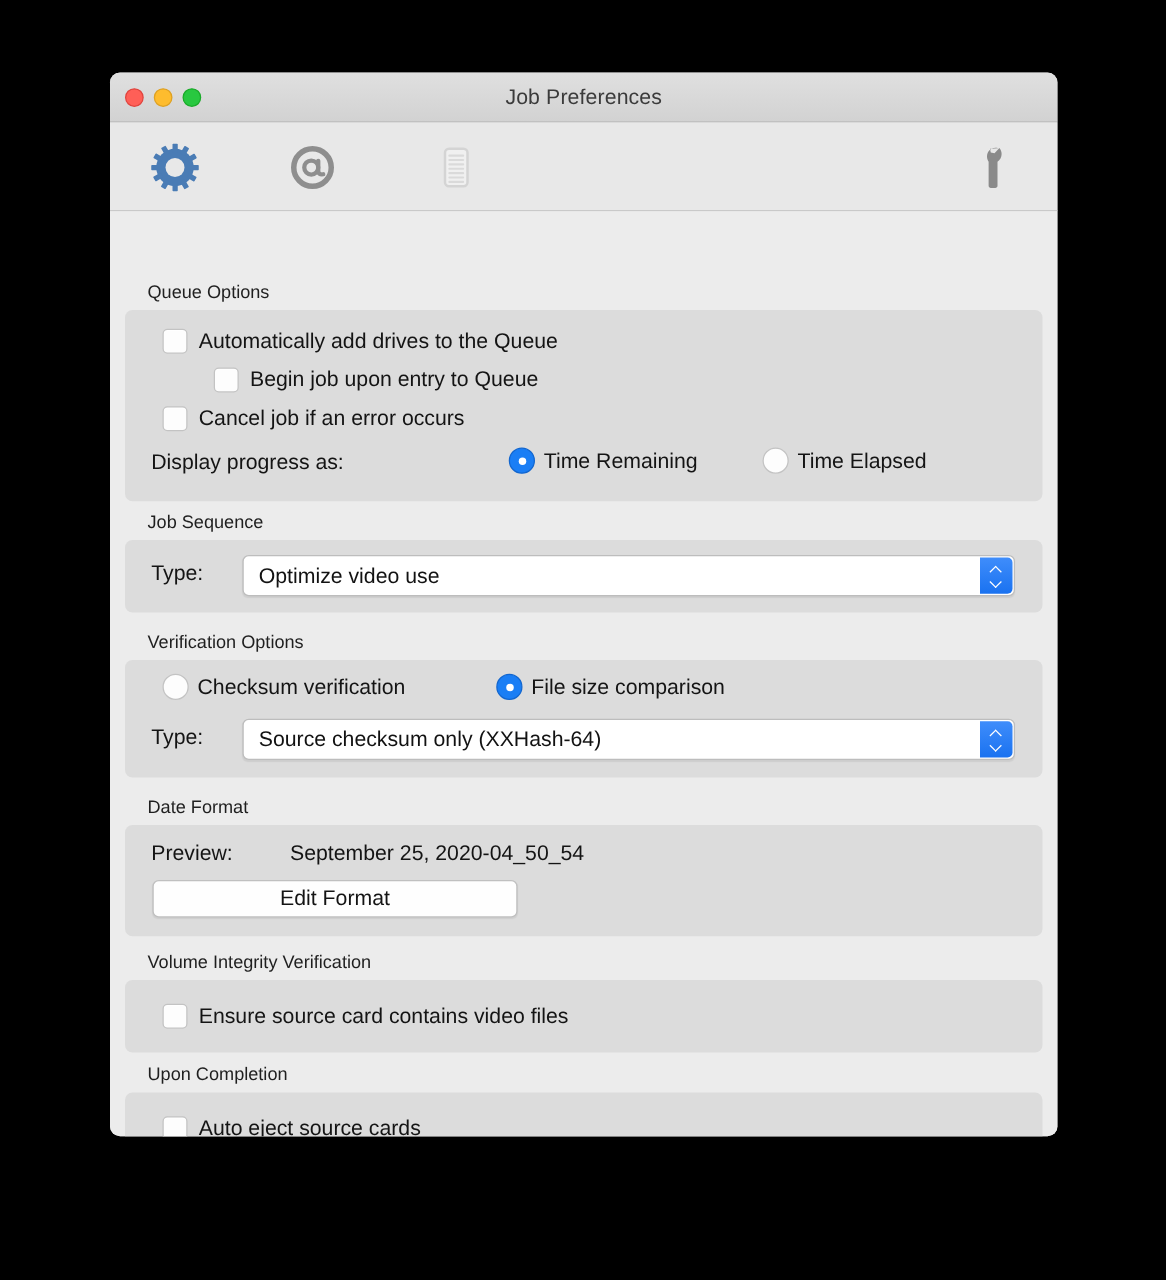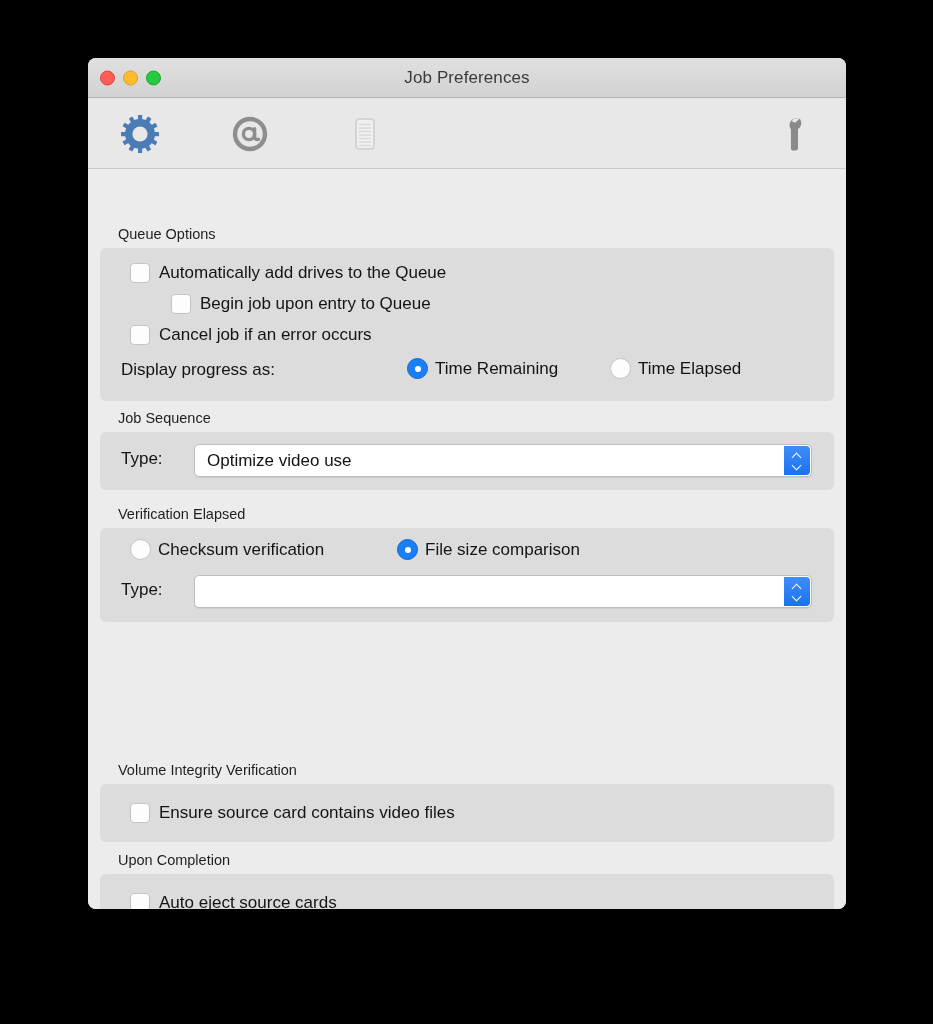--- a/index.html
+++ b/index.html
@@ -342,43 +342,52 @@
           <span class="popup-value">Optimize video use</span>
           <span class="popup-arrows">
             <span class="chev up"></span>
             <span class="chev down"></span>
           </span>
         </div>
       </div>
     </div>
 
     <div class="section" style="top:336px;">
-      <div class="section-label">Verification Elapsed</div>
+      <div class="section-label">Verification Options</div>
       <div class="groupbox" style="height:94px;">
 
         <div class="row" style="position:absolute;left:30px;top:11px;">
           <span class="radio"></span>
           <span class="radio-label">Checksum verification</span>
         </div>
 
         <div class="row" style="position:absolute;left:297px;top:11px;">
           <span class="radio on"></span>
           <span class="radio-label">File size comparison</span>
         </div>
 
         <div class="field-label" style="position:absolute;left:21px;top:52px;">Type:</div>
         <div class="popup" style="position:absolute;left:94px;top:47px;right:22px;">
+          <span class="popup-value">Source checksum only (XXHash-64)</span>
           <span class="popup-arrows">
             <span class="chev up"></span>
             <span class="chev down"></span>
           </span>
         </div>
       </div>
     </div>
 
+    <div class="section" style="top:468px;">
+      <div class="section-label">Date Format</div>
+      <div class="groupbox" style="height:89px;">
+        <div class="field-label" style="position:absolute;left:21px;top:13px;">Preview:</div>
+        <div class="field-label" style="position:absolute;left:132px;top:13px;">September 25, 2020-04_50_54</div>
+        <div class="pushbutton" style="position:absolute;left:22px;top:44px;width:290px;">Edit Format</div>
+      </div>
+    </div>
 
     <div class="section" style="top:682px;">
       <div class="section-label">Upon Completion</div>
       <div class="groupbox" style="height:58px;">
         <div class="row" style="position:absolute;left:30px;top:19px;">
           <span class="checkbox"></span>
           <span class="cb-label">Auto eject source cards</span>
         </div>
       </div>
     </div>

